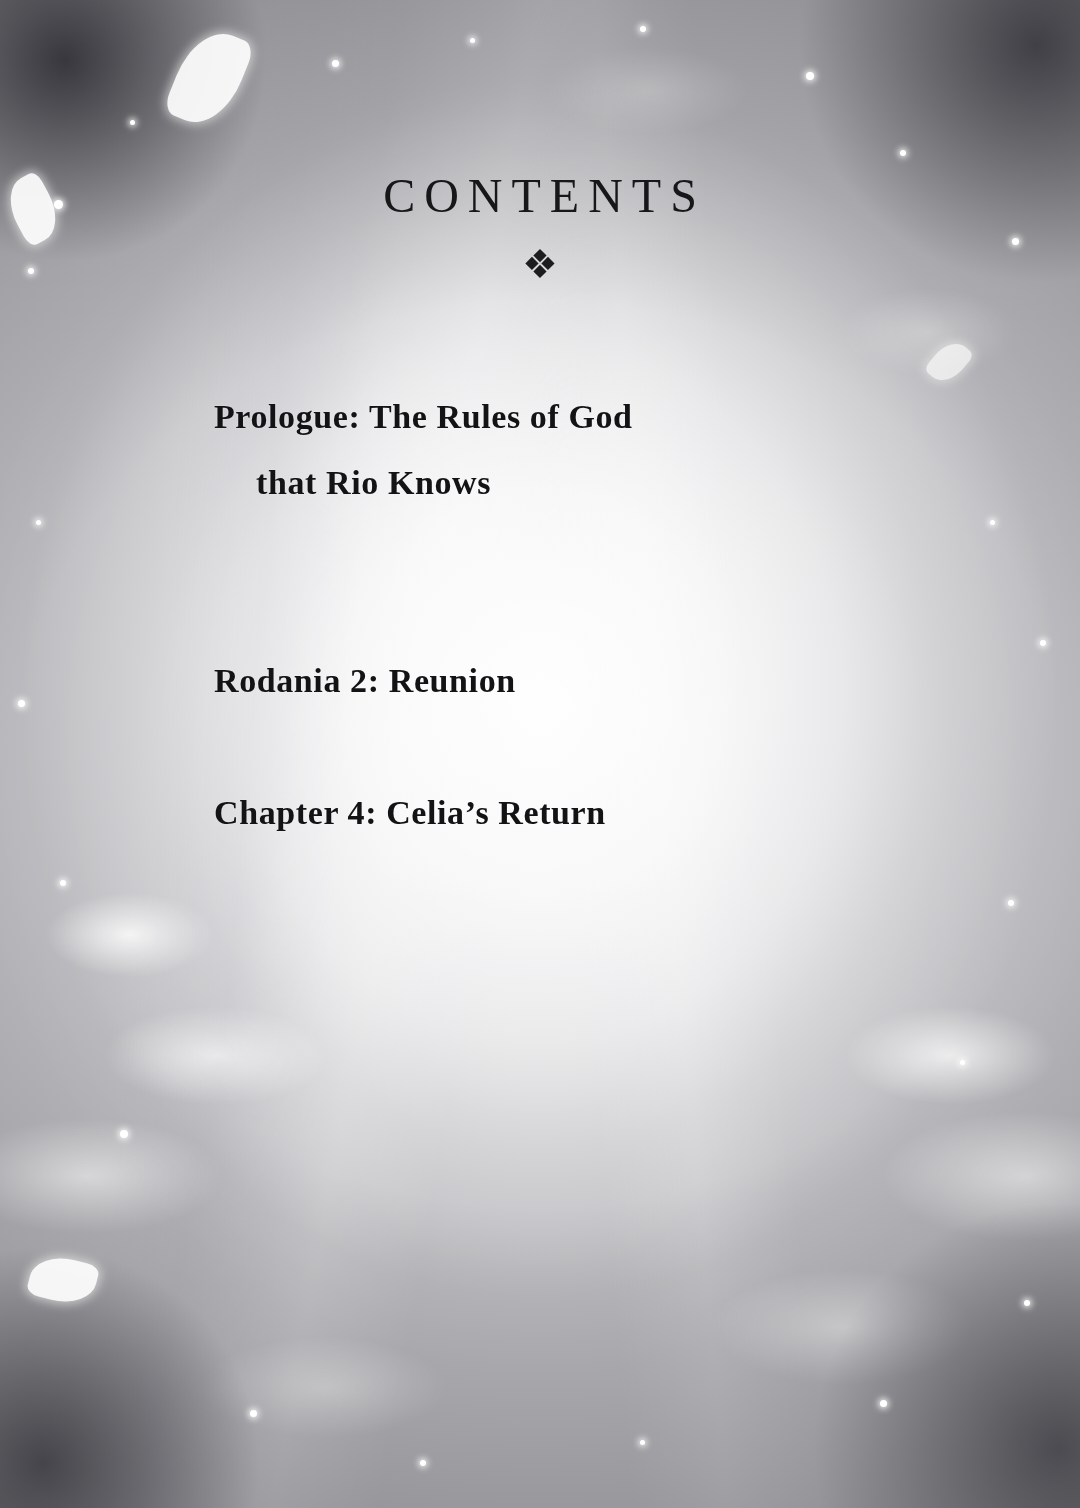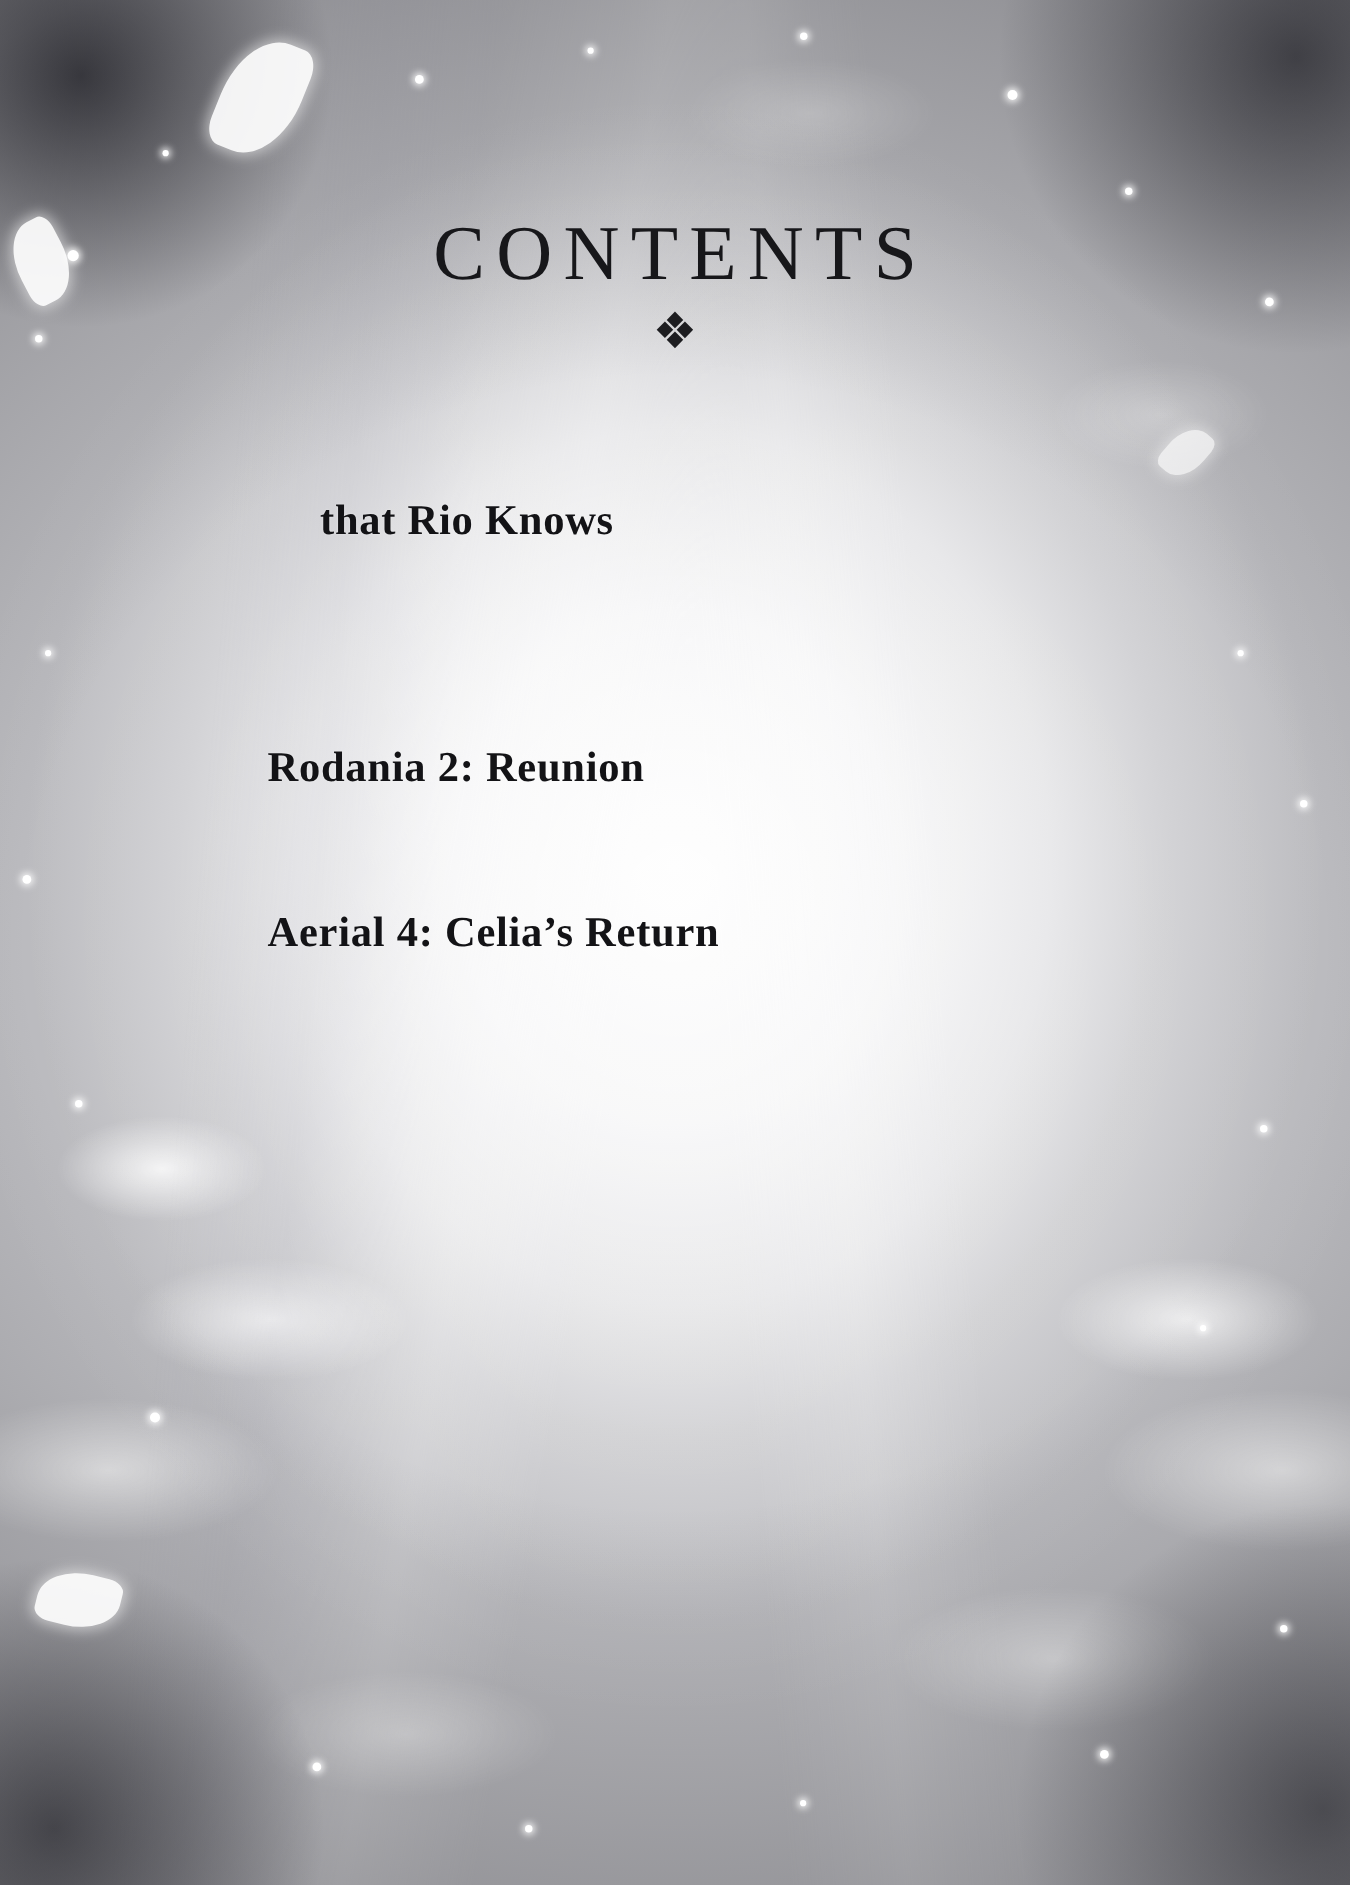--- a/index.html
+++ b/index.html
@@ -89,21 +89,21 @@
     inset: 0;
     padding: 0;
   }
   .toc-title {
     position: absolute;
     top: 168px;
     left: 0;
     width: 1080px;
     text-align: center;
     font-family: "Liberation Serif", serif;
-    font-size: 62px;
+    font-size: 48px;
     letter-spacing: 9px;
     color: #17171a;
     font-weight: 400;
     text-indent: 9px;
   }
   .ornament {
     position: absolute;
     top: 245px;
     left: 0;
     width: 1080px;
@@ -177,27 +177,28 @@
   </div>
 
   <div class="content">
 
     <div class="toc-title">CONTENTS</div>
 
     <div class="ornament">❖</div>
 
     <ul class="toc-list">
       <li class="toc-item">
+        <span>Prologue: The Rules of God</span>
         <span class="cont">that Rio Knows</span>
       </li>
       <li class="toc-item">
         <span>Rodania 2: Reunion</span>
       </li>
       <li class="toc-item">
-        <span>Aerial 4: Celia’s Return</span>
+        <span>Chapter 4: Celia’s Return</span>
       </li>
       <li class="toc-item">
         
         
       </li>
 
     </ul>
 
   </div>
 </div>

